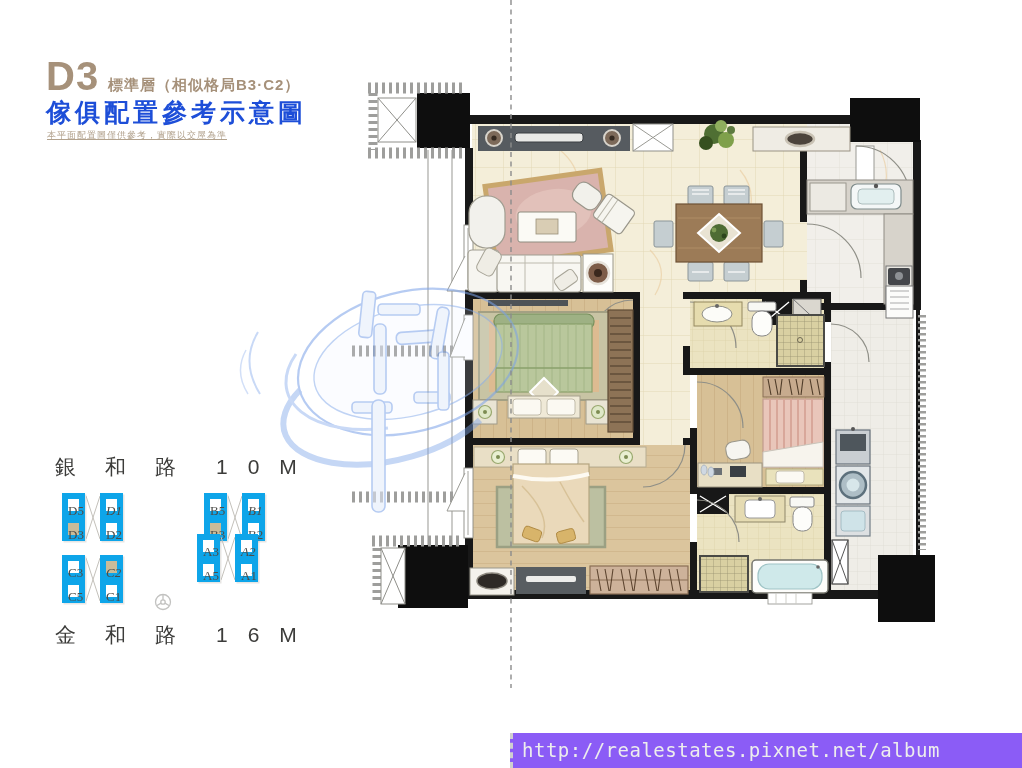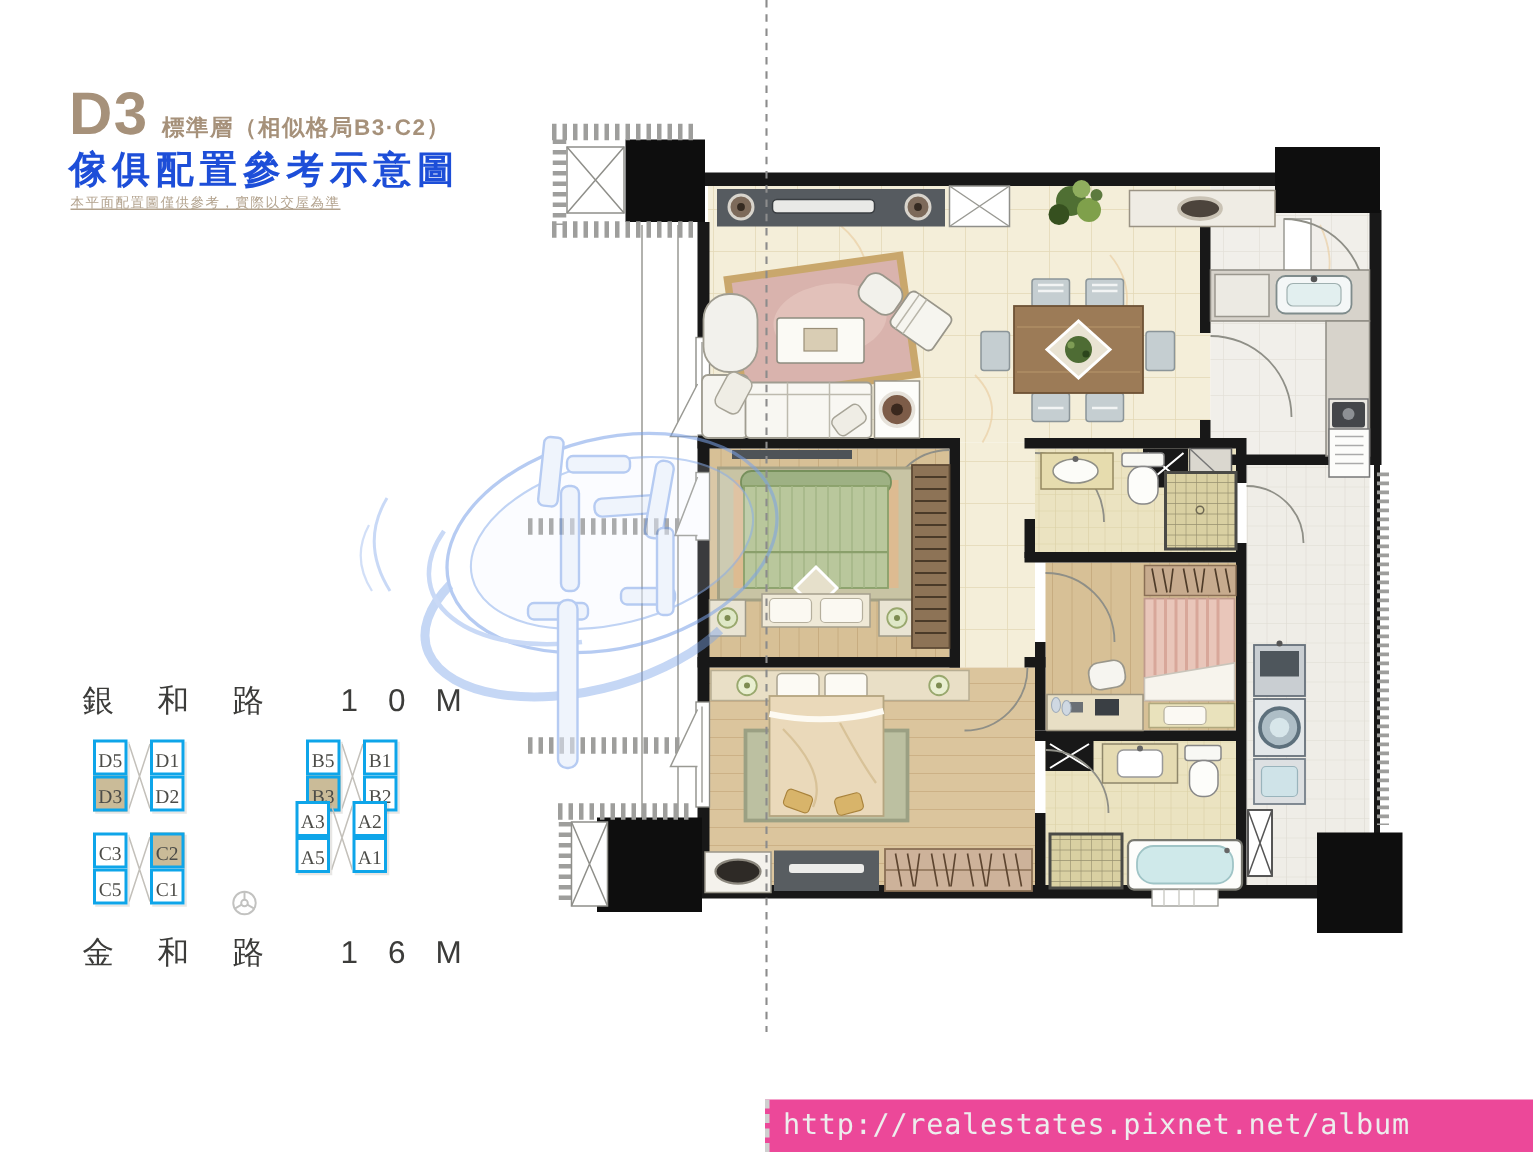--- a/index.html
+++ b/index.html
@@ -7,34 +7,34 @@
        font-family:"Liberation Sans",sans-serif;}
   .abs{position:absolute;}
   
   .hdr-code{left:46px;top:54px;font-size:40px;font-weight:bold;color:#a6917a;letter-spacing:1px;}
   .hdr-note{left:108px;top:76px;font-size:15px;font-weight:bold;color:#a6917a;letter-spacing:1px;}
   .hdr-title{left:46px;top:96px;font-size:25px;font-weight:bold;color:#1d4ed8;letter-spacing:4px;}
   .hdr-disc{left:47px;top:129px;font-size:9px;color:#b2a28d;letter-spacing:1px;text-decoration:underline;}
   
   .road{color:#3c3c3a;font-size:21px;white-space:nowrap;}
   .road .nm{letter-spacing:29px;text-align:right;}
-  .road .wd{letter-spacing:20px;margin-left:22px;}
+  .road .wd{letter-spacing:20px;margin-left:11px;}
   .road-top{left:55px;top:453px;}
   .road-bottom{left:55px;top:621px;}
   
   .ublock{width:62px;height:49px;}
-  .ucell{position:absolute;width:23px;height:24px;background:#fff;border:2px solid #0ea5e9;
+  .ucell{position:absolute;width:23px;height:24px;background:#fff;border:6px solid #0ea5e9;
          box-shadow:1.5px 1.5px 0 rgba(120,115,105,.18);
          font-family:"Liberation Serif",serif;font-size:13px;color:#4c4c48;
          text-align:center;line-height:24px;box-sizing:border-box;}
   .ucell.hl{background:#cabb98;}
-  .c00{left:0;top:0;} .c01{left:38px;top:0;} .c10{left:0;top:24px;} .c11{left:38px;top:24px;}
+  .c00{left:0;top:0;} .c01{left:38px;top:0;font-style:italic;} .c10{left:0;top:24px;} .c11{left:38px;top:24px;}
   .xsvg{position:absolute;left:24px;top:1px;}
   
-  .urlbar{left:510px;top:733px;width:512px;height:35px;background:#ec4899;
+  .urlbar{left:510px;top:733px;width:512px;height:35px;background:#8b5cf6;
           border-left:3px dashed #cfcfcf;box-sizing:border-box;
           color:#ededed;font-family:"DejaVu Sans Mono",monospace;font-size:19px;
           line-height:34px;padding-left:9px;letter-spacing:0.5px;white-space:nowrap;}
 </style>
 </head>
 <body>
 
 <svg class="abs" style="left:0;top:0" width="1022" height="768" viewBox="0 0 1022 768">
   <defs>
     <pattern id="pTile" width="28" height="28" patternUnits="userSpaceOnUse">

